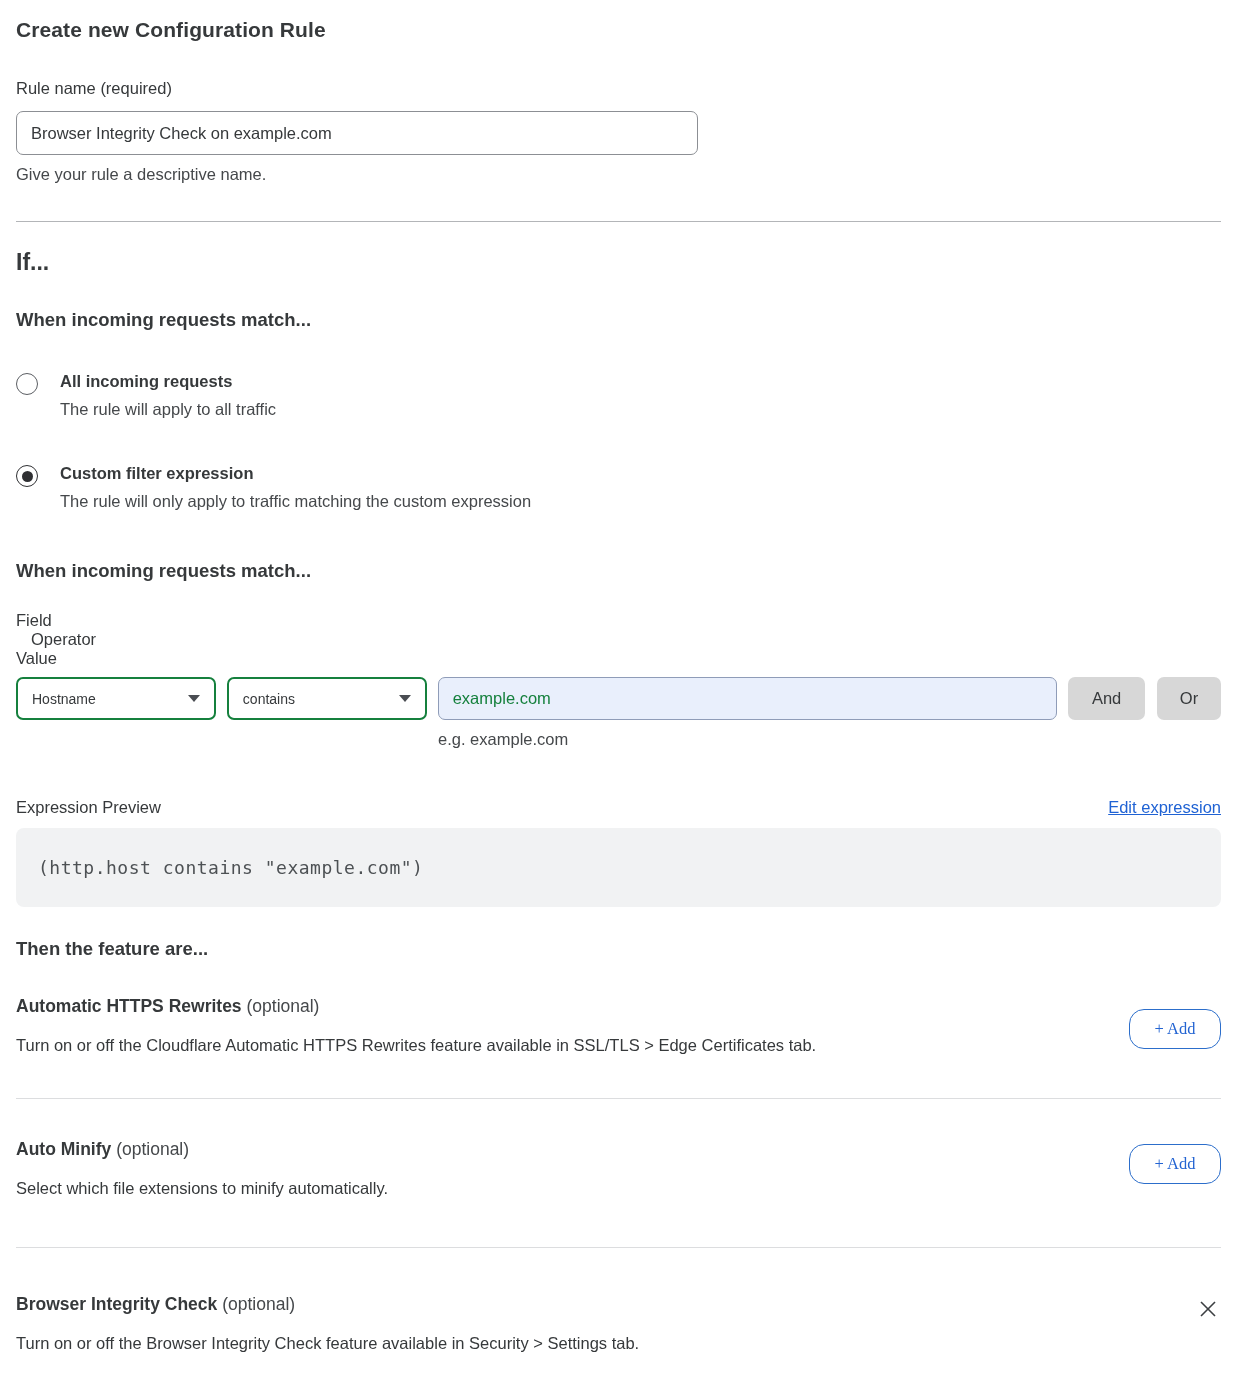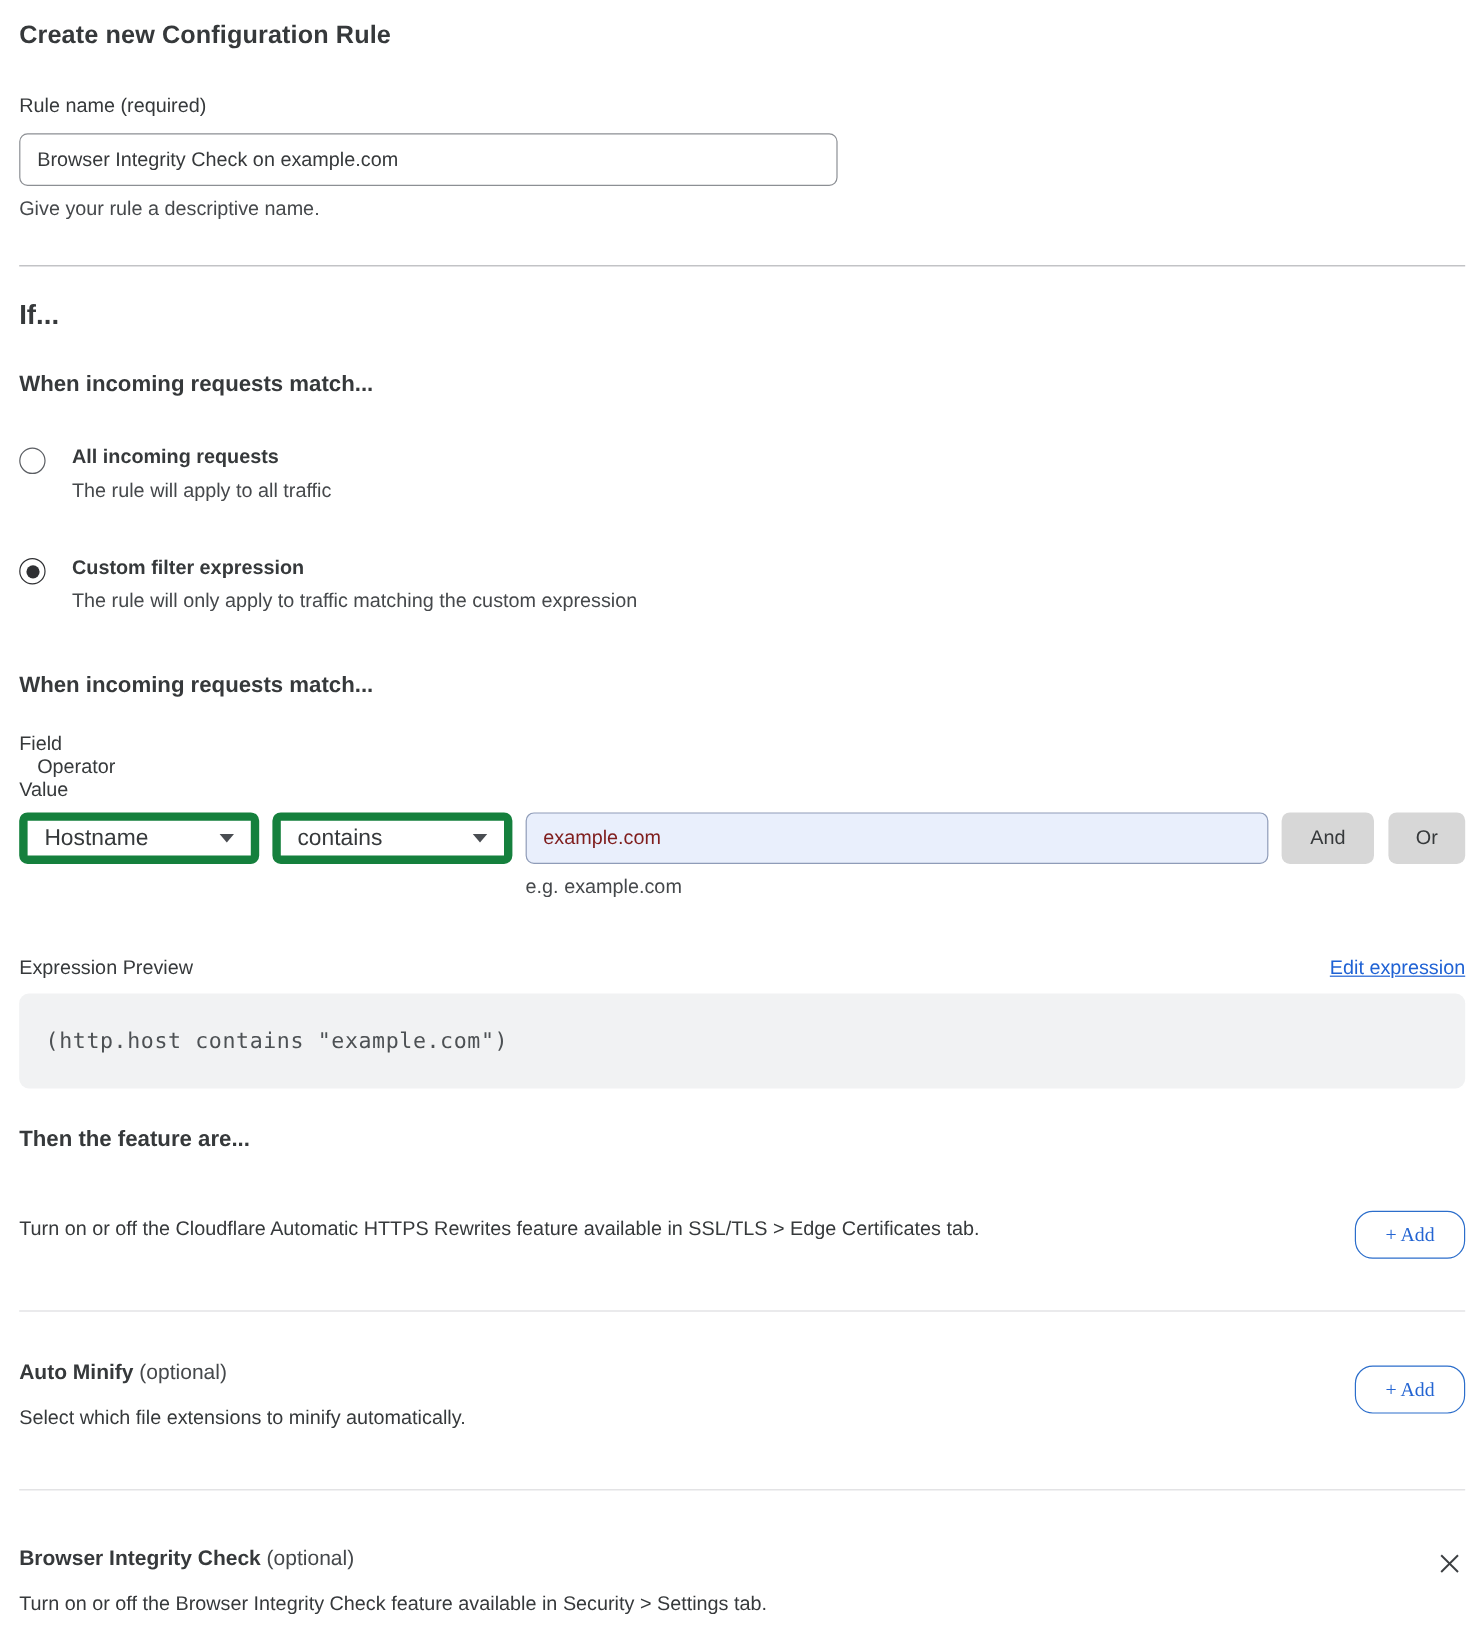--- a/index.html
+++ b/index.html
@@ -46,34 +46,34 @@
   .radio-desc { font-size: 16.5px; color: #45484b; margin-top: 9px; }
 
   .builder-labels { display: flex; margin-top: 29px; font-size: 16.5px; flex-direction: column; }
   .builder-labels .lab-field { width: 211px; }
   .builder-labels .lab-operator { width: 211px; margin-left: 15px; }
   .builder-labels .lab-value { }
 
   .builder-row { display: flex; margin-top: 9px; align-items: stretch; }
   .select-box {
     width: 200px; height: 43px;
-    border: 7px solid #15803d; border-radius: 7px;
+    border: 2px solid #15803d; border-radius: 7px;
     display: flex; align-items: center; justify-content: space-between;
     padding: 0 14px; background: #fff; cursor: pointer;
-    font-size: 19px; margin-right: 11px; gap: 16px;
+    font-size: 14px; margin-right: 11px; gap: 16px;
   }
   .chevron-down {
     width: 0; height: 0;
     border-left: 6px solid transparent; border-right: 6px solid transparent;
     border-top: 7px solid #4a4d52;
   }
   .value-input {
     width: 620px; height: 43px;
     border: 1px solid #8f9cb8; border-radius: 7px;
-    background: #e9effc; color: #7f1d1d;
+    background: #e9effc; color: #15803d;
     font-family: "Liberation Sans", sans-serif;
     font-size: 16.5px; padding: 0 14px; margin-right: 11px;
   }
   .gray-btn {
     height: 43px; border: none; border-radius: 7px;
     background: #d7d7d7; color: #36393b;
     font-family: "Liberation Sans", sans-serif;
     font-size: 16.5px; cursor: pointer;
   }
   .and-btn { width: 77px; margin-right: 12px; }
@@ -190,20 +190,21 @@
   <div class="preview-row">
     <span class="preview-label">Expression Preview</span>
     <a class="edit-link">Edit expression</a>
   </div>
   <div class="code-box">(http.host contains "example.com")</div>
 
   <h3 class="then-heading">Then the feature are...</h3>
 
   <div class="setting-row s1">
     <div>
+      <div class="setting-title"><span>Automatic HTTPS Rewrites</span><span class="setting-optional"> (optional)</span></div>
       <div class="setting-desc">Turn on or off the Cloudflare Automatic HTTPS Rewrites feature available in SSL/TLS &gt; Edge Certificates tab.</div>
     </div>
     <button class="add-btn">+ Add</button>
   </div>
 
   <hr class="divider light d2">
 
   <div class="setting-row">
     <div>
       <div class="setting-title"><span>Auto Minify</span><span class="setting-optional"> (optional)</span></div>

